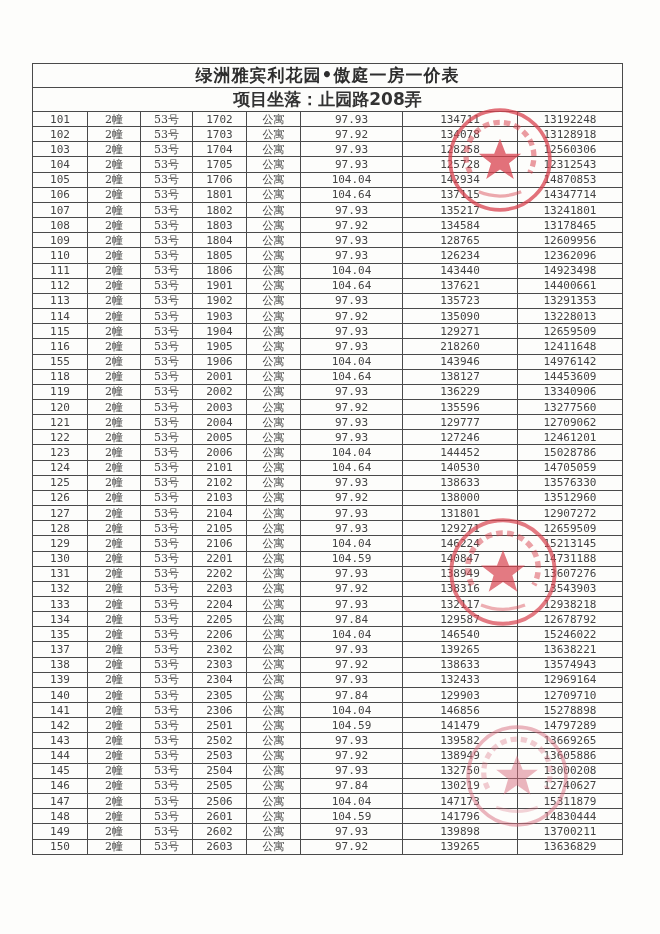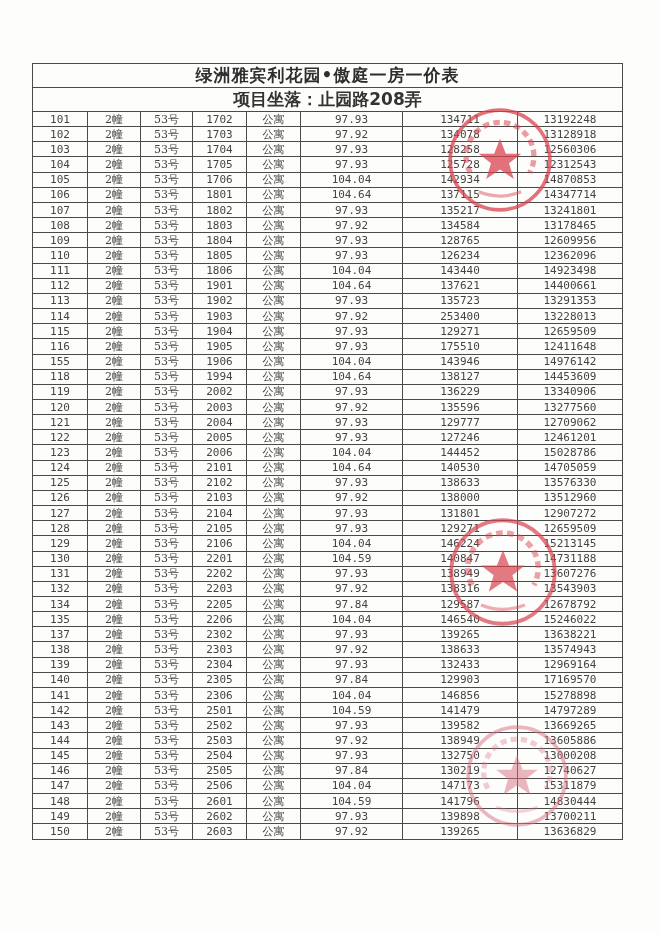--- a/index.html
+++ b/index.html
@@ -172,58 +172,58 @@
           <td class="num">135723</td>
           <td class="num">13291353</td>
         </tr>
         <tr class="data">
           <td class="num">114</td>
           <td>2幢</td>
           <td>53号</td>
           <td class="num">1903</td>
           <td>公寓</td>
           <td class="num">97.92</td>
-          <td class="num">253400</td>
+          <td class="num">135090</td>
           <td class="num">13228013</td>
         </tr>
         <tr class="data">
           <td class="num">115</td>
           <td>2幢</td>
           <td>53号</td>
           <td class="num">1904</td>
           <td>公寓</td>
           <td class="num">97.93</td>
           <td class="num">129271</td>
           <td class="num">12659509</td>
         </tr>
         <tr class="data">
           <td class="num">116</td>
           <td>2幢</td>
           <td>53号</td>
           <td class="num">1905</td>
           <td>公寓</td>
           <td class="num">97.93</td>
-          <td class="num">175510</td>
+          <td class="num">218260</td>
           <td class="num">12411648</td>
         </tr>
         <tr class="data">
           <td class="num">155</td>
           <td>2幢</td>
           <td>53号</td>
           <td class="num">1906</td>
           <td>公寓</td>
           <td class="num">104.04</td>
           <td class="num">143946</td>
           <td class="num">14976142</td>
         </tr>
         <tr class="data">
           <td class="num">118</td>
           <td>2幢</td>
           <td>53号</td>
-          <td class="num">1994</td>
+          <td class="num">2001</td>
           <td>公寓</td>
           <td class="num">104.64</td>
           <td class="num">138127</td>
           <td class="num">14453609</td>
         </tr>
         <tr class="data">
           <td class="num">119</td>
           <td>2幢</td>
           <td>53号</td>
           <td class="num">2002</td>
@@ -356,20 +356,30 @@
           <td class="num">132</td>
           <td>2幢</td>
           <td>53号</td>
           <td class="num">2203</td>
           <td>公寓</td>
           <td class="num">97.92</td>
           <td class="num">138316</td>
           <td class="num">13543903</td>
         </tr>
         <tr class="data">
+          <td class="num">133</td>
+          <td>2幢</td>
+          <td>53号</td>
+          <td class="num">2204</td>
+          <td>公寓</td>
+          <td class="num">97.93</td>
+          <td class="num">132117</td>
+          <td class="num">12938218</td>
+        </tr>
+        <tr class="data">
           <td class="num">134</td>
           <td>2幢</td>
           <td>53号</td>
           <td class="num">2205</td>
           <td>公寓</td>
           <td class="num">97.84</td>
           <td class="num">129587</td>
           <td class="num">12678792</td>
         </tr>
         <tr class="data">
@@ -413,21 +423,21 @@
           <td class="num">12969164</td>
         </tr>
         <tr class="data">
           <td class="num">140</td>
           <td>2幢</td>
           <td>53号</td>
           <td class="num">2305</td>
           <td>公寓</td>
           <td class="num">97.84</td>
           <td class="num">129903</td>
-          <td class="num">17169570</td>
+          <td class="num">12709710</td>
         </tr>
         <tr class="data">
           <td class="num">141</td>
           <td>2幢</td>
           <td>53号</td>
           <td class="num">2306</td>
           <td>公寓</td>
           <td class="num">104.04</td>
           <td class="num">146856</td>
           <td class="num">15278898</td>

